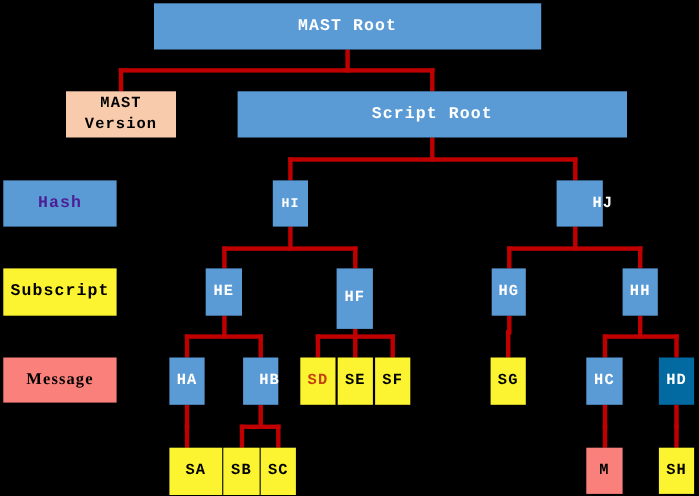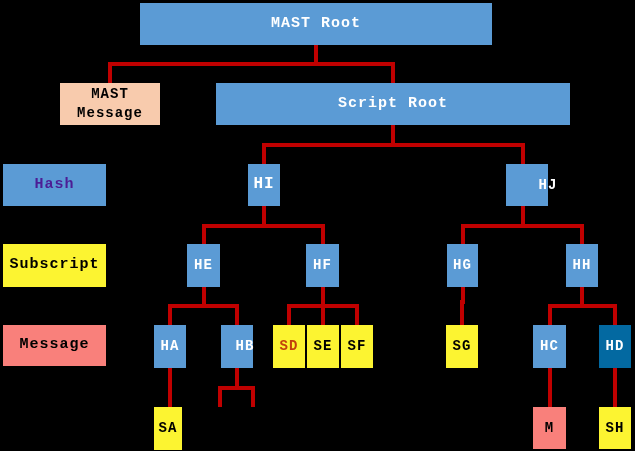--- a/index.html
+++ b/index.html
@@ -65,35 +65,37 @@
     <div class="seg" style="left: 235px; top: 368px; width: 4px; height: 22px; background: rgb(192, 0, 0);"></div>
     <div class="seg" style="left: 217.5px; top: 386px; width: 37.5px; height: 4px; background: rgb(192, 0, 0);"></div>
     <div class="seg" style="left: 217.5px; top: 386px; width: 4px; height: 21px; background: rgb(192, 0, 0);"></div>
     <div class="seg" style="left: 251px; top: 386px; width: 4px; height: 21px; background: rgb(192, 0, 0);"></div>
     <div class="seg" style="left: 547.5px; top: 368px; width: 4px; height: 22px; background: rgb(192, 0, 0);"></div>
     <div class="seg" style="left: 547.5px; top: 386px; width: 4px; height: 21px; background: rgb(192, 0, 0);"></div>
     <div class="seg" style="left: 613px; top: 368px; width: 4px; height: 22px; background: rgb(192, 0, 0);"></div>
     <div class="seg" style="left: 613px; top: 386px; width: 4px; height: 21px; background: rgb(192, 0, 0);"></div>
     <div class="node" style="left: 140px; top: 3px; width: 352px; height: 42px; background: rgb(91, 155, 213); color: rgb(255, 255, 255); font-size: 15px;">MAST Root</div>
     <div class="node" style="left: 60px; top: 83px; width: 100px; height: 42px; background: rgb(248, 203, 173); color: rgb(0, 0, 0); font-size: 14px;">MAST
-Message</div>
+Version</div>
     <div class="node" style="left: 216px; top: 83px; width: 354px; height: 42px; background: rgb(91, 155, 213); color: rgb(255, 255, 255); font-size: 15px;">Script Root</div>
     <div class="node" style="left: 3px; top: 164px; width: 103px; height: 42px; background: rgb(91, 155, 213); color: #4c1d95; font-size: 15px;">Hash</div>
     <div class="node" style="left: 3px; top: 244px; width: 103px; height: 43px; background: rgb(252, 244, 49); color: rgb(0, 0, 0); font-size: 15px;">Subscript</div>
-    <div class="node" style="left: 3px; top: 325px; width: 103px; height: 41px; background: rgb(249, 128, 123); color: rgb(0, 0, 0); font-size: 15px;">Message</div>
-    <div class="node" style="left: 248px; top: 164px; width: 32px; height: 42px; background: rgb(91, 155, 213); color: rgb(255, 255, 255); font-size: 16px;">HI</div>
+    <div class="node" style="left: 3px; top: 325px; width: 103px; height: 41px; background: rgb(249, 128, 123); color: rgb(0, 0, 0); font-size: 15px; font-family: Liberation Serif, serif;">Message</div>
+    <div class="node" style="left: 248px; top: 164px; width: 32px; height: 42px; background: rgb(91, 155, 213); color: rgb(255, 255, 255); font-size: 12px;">HI</div>
     <div class="node" style="left: 506px; top: 164px; width: 33px; height: 42px; background: rgb(91, 155, 213); color: rgb(255, 255, 255); font-size: 14px; padding-left: 42px;">HJ</div>
     <div class="node" style="left: 187px; top: 244px; width: 33px; height: 43px; background: rgb(91, 155, 213); color: rgb(255, 255, 255); font-size: 14px;">HE</div>
-    <div class="node" style="left: 306px; top: 244px; width: 33px; height: 43px; background: rgb(91, 155, 213); color: rgb(255, 255, 255); font-size: 14px;">HF</div>
+    <div class="node" style="left: 306px; top: 244px; width: 33px; height: 55px; background: rgb(91, 155, 213); color: rgb(255, 255, 255); font-size: 14px;">HF</div>
     <div class="node" style="left: 447px; top: 244px; width: 31px; height: 43px; background: rgb(91, 155, 213); color: rgb(255, 255, 255); font-size: 14px;">HG</div>
     <div class="node" style="left: 566px; top: 244px; width: 32px; height: 43px; background: rgb(91, 155, 213); color: rgb(255, 255, 255); font-size: 14px;">HH</div>
     <div class="node" style="left: 154px; top: 325px; width: 32px; height: 43px; background: rgb(91, 155, 213); color: rgb(255, 255, 255); font-size: 14px;">HA</div>
     <div class="node" style="left: 221px; top: 325px; width: 32px; height: 43px; background: rgb(91, 155, 213); color: rgb(255, 255, 255); font-size: 14px; padding-left: 16px;">HB</div>
     <div class="node" style="left: 273px; top: 325px; width: 32px; height: 43px; background: rgb(252, 244, 49); color: #c2410c; font-size: 14px;">SD</div>
     <div class="node" style="left: 307px; top: 325px; width: 32px; height: 43px; background: rgb(252, 244, 49); color: rgb(0, 0, 0); font-size: 14px; text-align: center;">SE</div>
     <div class="node" style="left: 341px; top: 325px; width: 32px; height: 43px; background: rgb(252, 244, 49); color: rgb(0, 0, 0); font-size: 14px;">SF</div>
     <div class="node" style="left: 446px; top: 325px; width: 32px; height: 43px; background: rgb(252, 244, 49); color: rgb(0, 0, 0); font-size: 14px;">SG</div>
     <div class="node" style="left: 533px; top: 325px; width: 33px; height: 43px; background: rgb(91, 155, 213); color: rgb(255, 255, 255); font-size: 14px;">HC</div>
     <div class="node" style="left: 599px; top: 325px; width: 32px; height: 43px; background: #0369a1; color: rgb(255, 255, 255); font-size: 14px;">HD</div>
-    <div class="node" style="left: 154px; top: 407px; width: 28px; height: 43px; background: rgb(252, 244, 49); color: rgb(0, 0, 0); font-size: 14px;">SA</div>
+    <div class="node" style="left: 154px; top: 407px; width: 48px; height: 43px; background: rgb(252, 244, 49); color: rgb(0, 0, 0); font-size: 14px;">SA</div>
+    <div class="node" style="left: 203px; top: 407px; width: 33px; height: 43px; background: rgb(252, 244, 49); color: rgb(0, 0, 0); font-size: 14px;">SB</div>
+    <div class="node" style="left: 237px; top: 407px; width: 32px; height: 43px; background: rgb(252, 244, 49); color: rgb(0, 0, 0); font-size: 14px;">SC</div>
     <div class="node" style="left: 533px; top: 407px; width: 33px; height: 42px; background: rgb(249, 128, 123); color: rgb(0, 0, 0); font-size: 14px;">M</div>
     <div class="node" style="left: 599px; top: 407px; width: 32px; height: 42px; background: rgb(252, 244, 49); color: rgb(0, 0, 0); font-size: 14px;">SH</div>
   </div>
 
 </body></html>

